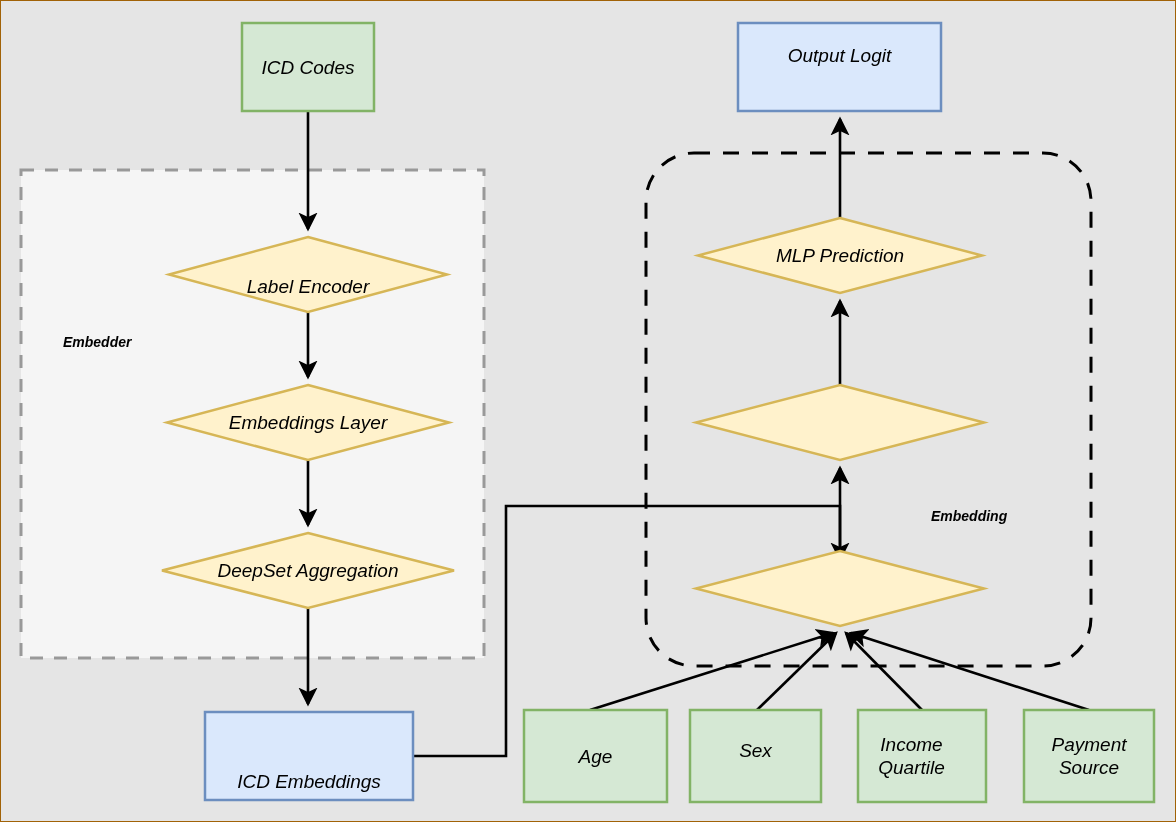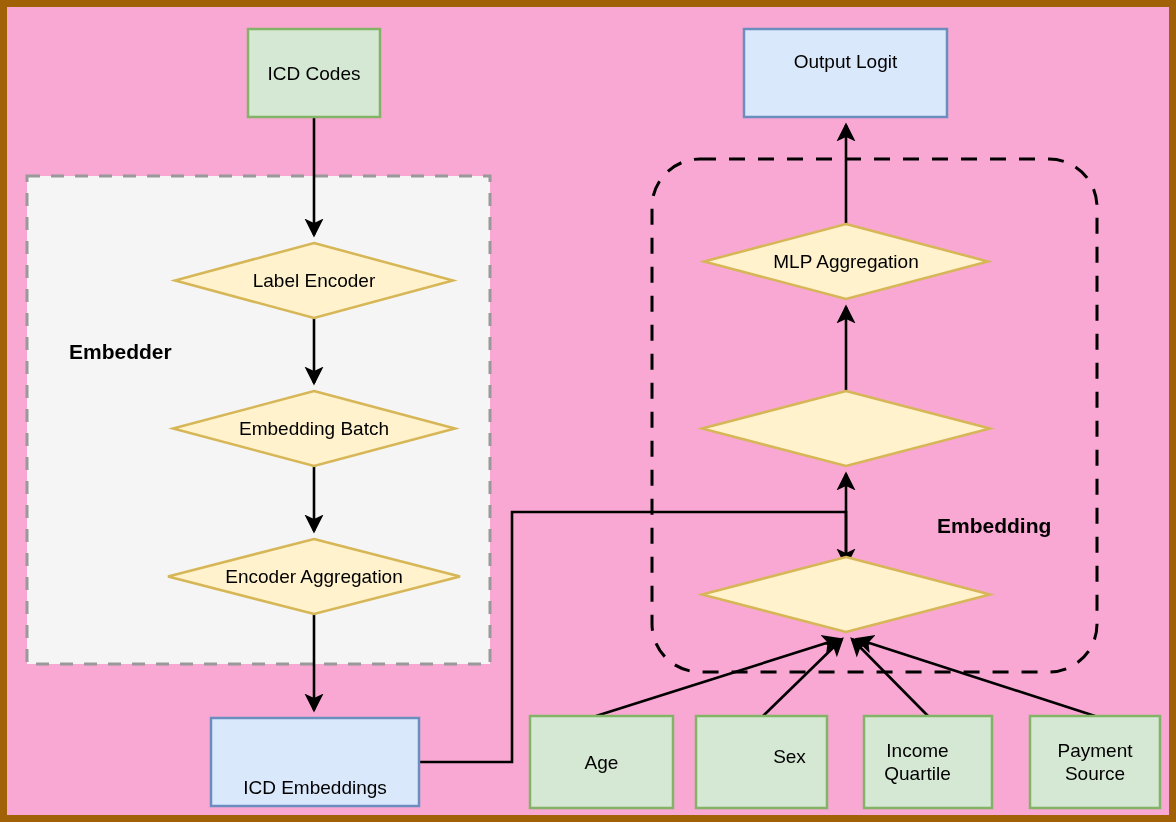--- a/index.html
+++ b/index.html
@@ -7,24 +7,25 @@
     padding: 0;
     background: #ffffff;
   }
   body {
     font-family: "Liberation Sans", sans-serif;
   }
   #canvas {
     position: relative;
     width: 1176px;
     height: 822px;
-    background: #f9a8d4;
-    border: 7px solid #a16207;
+    background: #e5e5e5;
+    border: 1px solid #a16207;
     box-sizing: border-box;
     overflow: hidden;
+    font-style: italic;
   }
   svg.layer {
     position: absolute;
     left: 0;
     top: 0;
     width: 1176px;
     height: 822px;
     overflow: visible;
   }
   .node-text {
@@ -35,21 +36,21 @@
     text-align: center;
     color: #000000;
     font-size: 19px;
     line-height: 23px;
     pointer-events: none;
     white-space: pre-line;
   }
   .group-label {
     position: absolute;
     font-weight: bold;
-    font-size: 21px;
+    font-size: 14px;
     color: #000000;
   }
 </style>
 </head>
 <body>
 
 <div id="canvas">
 
   <svg class="layer">
     <rect x="20" y="169" width="463" height="488" fill="#f5f5f5" stroke="#999999" stroke-width="3" stroke-dasharray="13 11"></rect>
@@ -130,28 +131,28 @@
 
     <polygon points="307,236 446,273.5 307,311 168,273.5" fill="#fff2cc" stroke="#d6b656" stroke-width="2.5"></polygon>
     <polygon points="307,384 448,421.5 307,459 166,421.5" fill="#fff2cc" stroke="#d6b656" stroke-width="2.5"></polygon>
     <polygon points="307,532 453,569.5 307,607 161,569.5" fill="#fff2cc" stroke="#d6b656" stroke-width="2.5"></polygon>
     <polygon points="839,550 983,587.5 839,625 695,587.5" fill="#fff2cc" stroke="#d6b656" stroke-width="2.5"></polygon>
     <polygon points="839,384 983,421.5 839,459 695,421.5" fill="#fff2cc" stroke="#d6b656" stroke-width="2.5"></polygon>
     <polygon points="839,217 981,254.5 839,292 697,254.5" fill="#fff2cc" stroke="#d6b656" stroke-width="2.5"></polygon>
   </svg>
 
   <div class="node-text" style="left:241px; top:22px; width:132px; height:88px;">ICD Codes</div>
-  <div class="node-text" style="left:168px; top:236px; width:278px; height:75px;">Label Encoder</div>
-  <div class="node-text" style="left:166px; top:384px; width:282px; height:75px;">Embedding Batch</div>
-  <div class="node-text" style="left:161px; top:532px; width:292px; height:75px;">Encoder Aggregation</div>
+  <div class="node-text" style="left:168px; top:248px; width:278px; height:75px;">Label Encoder</div>
+  <div class="node-text" style="left:166px; top:384px; width:282px; height:75px;">Embeddings Layer</div>
+  <div class="node-text" style="left:161px; top:532px; width:292px; height:75px;">DeepSet Aggregation</div>
   <div class="node-text" style="left:204px; top:711px; width:208px; height:88px;margin-top:25px;">ICD Embeddings</div>
-  <div class="node-text" style="left:697px; top:217px; width:284px; height:75px;">MLP Aggregation</div>
+  <div class="node-text" style="left:697px; top:217px; width:284px; height:75px;">MLP Prediction</div>
   <div class="node-text" style="left:737px; top:22px; width:203px; height:64px;">Output Logit</div>
   <div class="node-text" style="left:523px; top:709px; width:143px; height:92px;">Age</div>
-  <div class="node-text" style="left:689px; top:709px; width:131px; height:80px;margin-left:28px;">Sex</div>
+  <div class="node-text" style="left:689px; top:709px; width:131px; height:80px;">Sex</div>
   <div class="node-text" style="left:857px; top:709px; width:107px; height:92px;">Income
 Quartile</div>
   <div class="node-text" style="left:1023px; top:709px; width:130px; height:92px;">Payment
 Source</div>
 
   <div class="group-label" style="left:62px; top:333px;">Embedder</div>
   <div class="group-label" style="left:930px; top:507px;">Embedding</div>
 
 </div>
 

